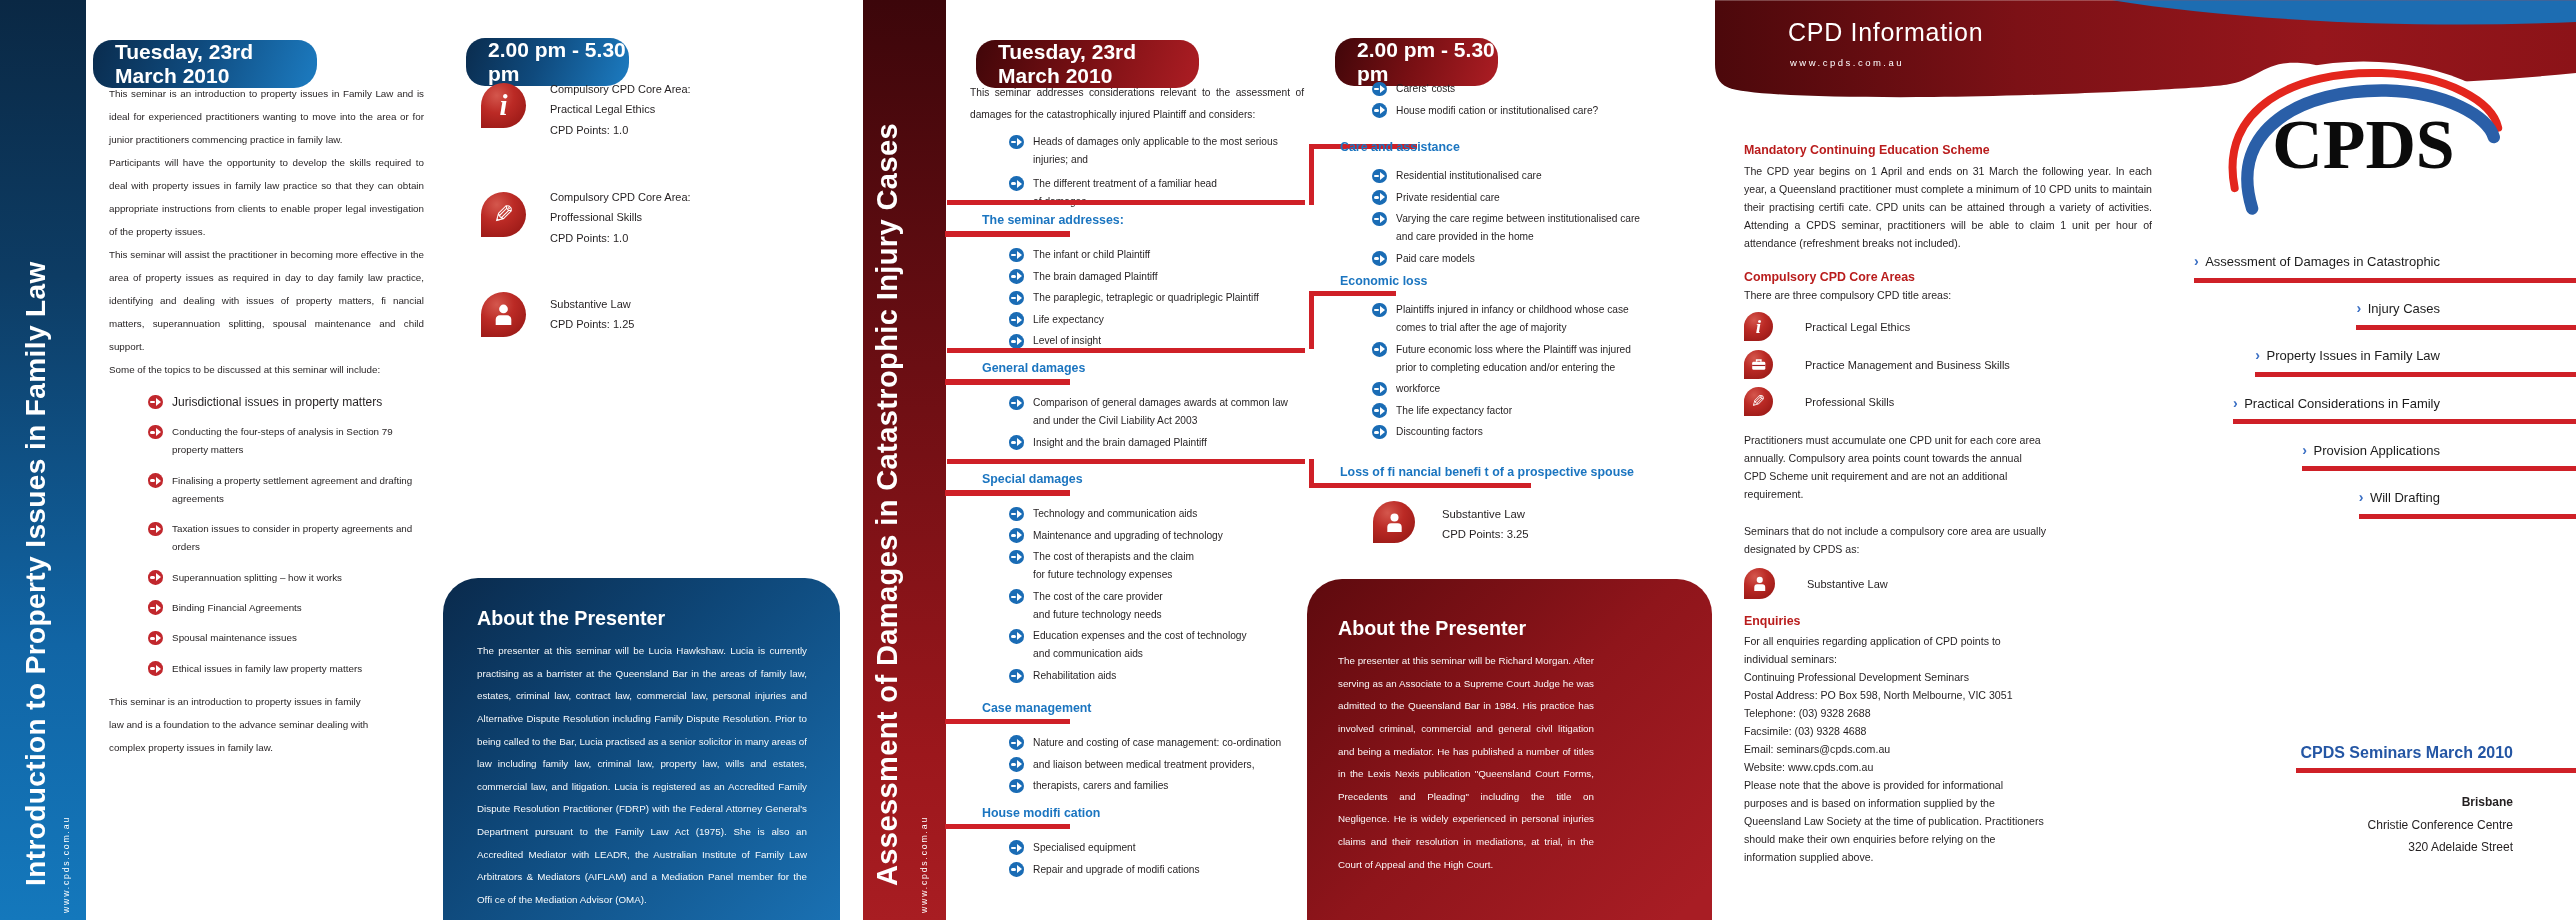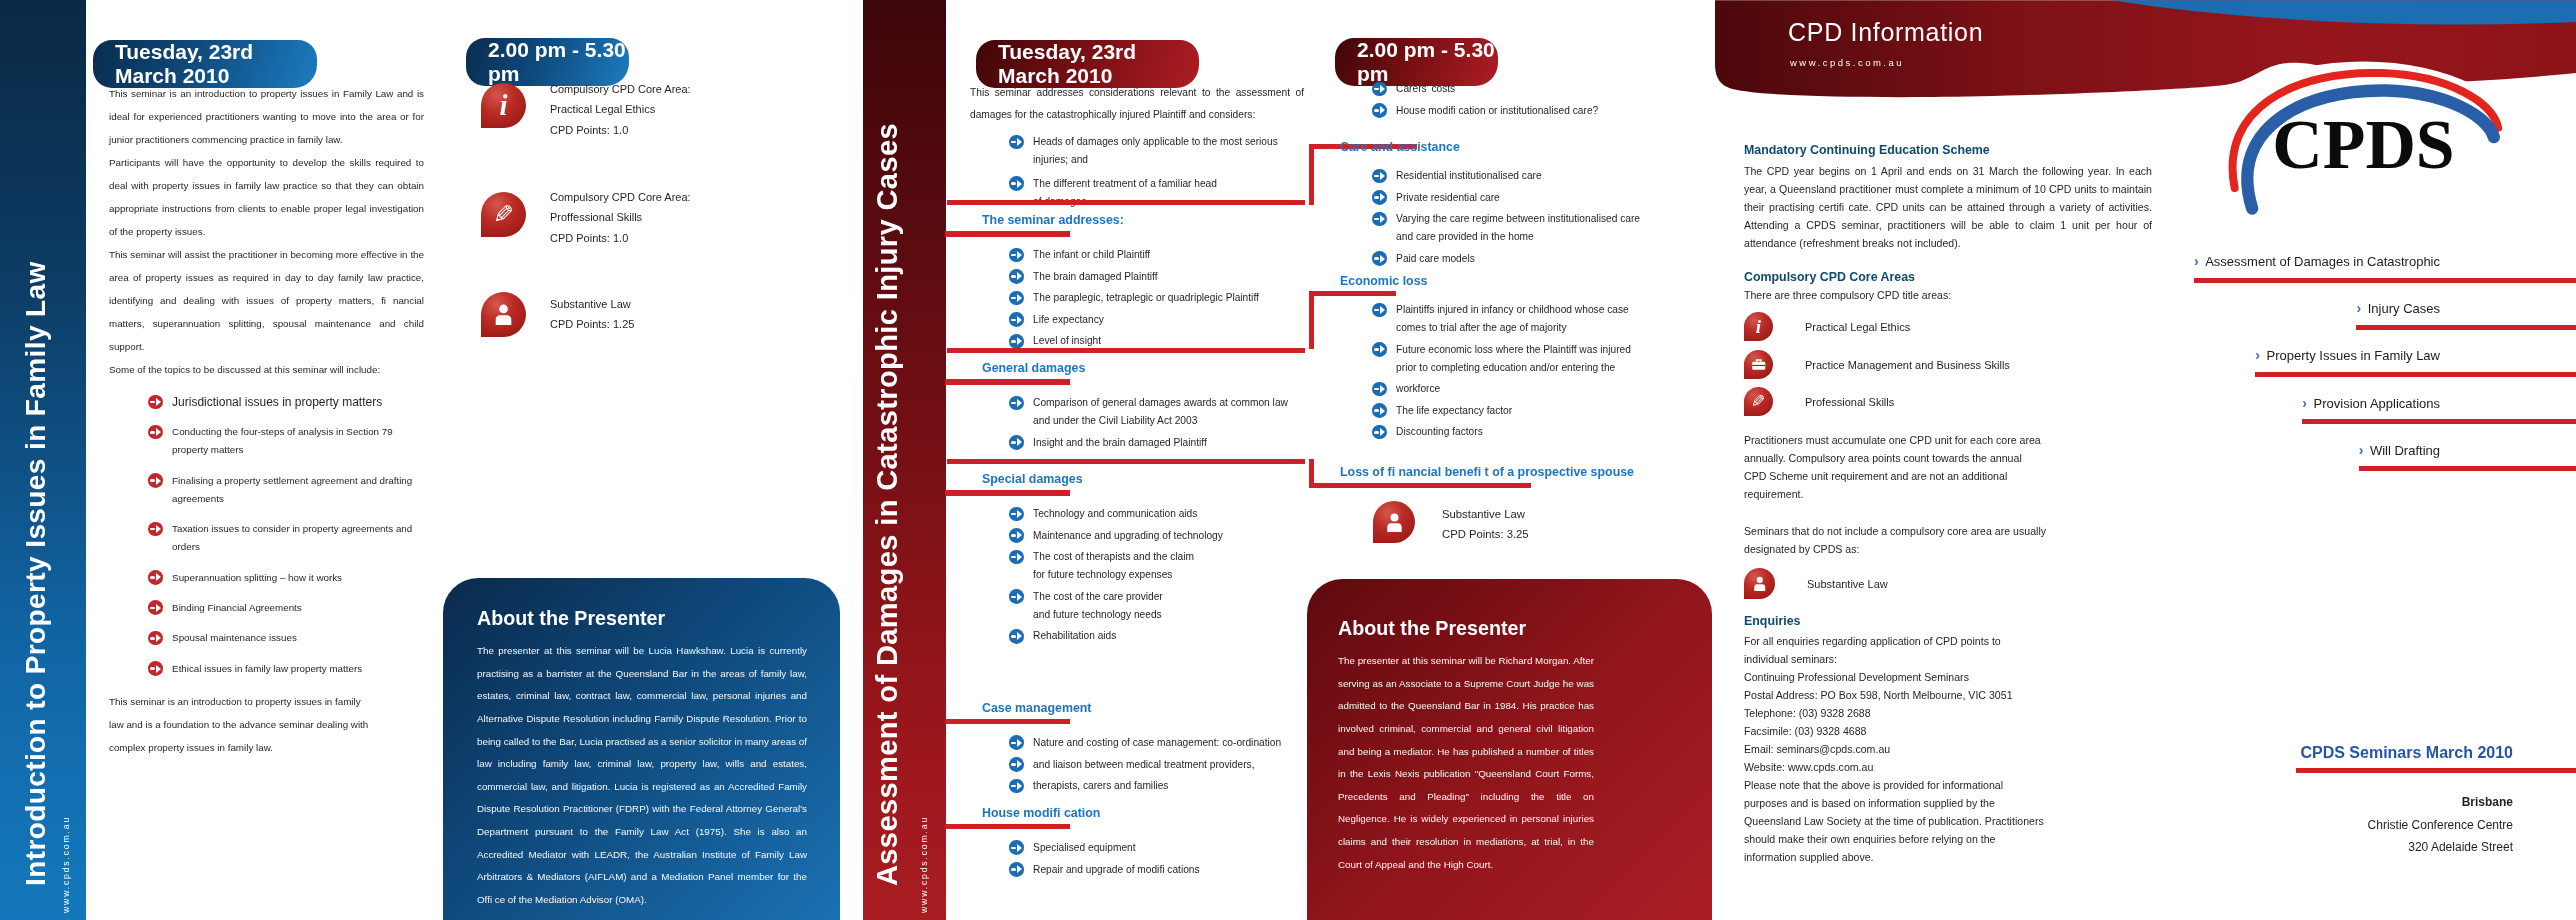--- a/index.html
+++ b/index.html
@@ -19,21 +19,21 @@
   
   .hdr{position:absolute;height:48px;box-sizing:border-box;border-radius:19px 19px 23px 19px;
        display:flex;align-items:center;padding-left:22px;color:#fff;font-weight:bold;font-size:21px}
   .hdr-blue{background:linear-gradient(110deg,#0a2c4e 0%,#0f4a7d 45%,#1b77bb 95%)}
   .hdr-red{background:linear-gradient(110deg,#400609 0%,#7a1014 50%,#a81c22 95%)}
 
   
   .para{font-size:9.8px;line-height:23px;text-align:justify;margin:0}
   .pre{white-space:pre-line}
   .sec-title{color:#1b75c0;font-weight:bold;font-size:12.4px}
-  .redhead{color:#0c4a6e;font-weight:bold;font-size:12.4px}
+  .redhead{color:#b91c1c;font-weight:bold;font-size:12.4px}
 
   
   .bi{display:flex;gap:9.5px;margin-bottom:3.6px;align-items:flex-start}
   .bi-t{font-size:10.2px;line-height:18px;white-space:pre-line}
   .arr{flex:0 0 auto;width:14.6px;height:14.6px;border-radius:50%;background:#1a6cb5;position:relative;margin-top:1.5px}
   .arr::before{content:"";position:absolute;left:2.2px;top:6.2px;width:4.4px;height:2.5px;background:#fff;border-radius:1.5px}
   .arr::after{content:"";position:absolute;right:1.8px;top:3.3px;border-left:5.8px solid #fff;
               border-top:4px solid transparent;border-bottom:4px solid transparent}
   .arr.red{background:#c1272d}
 
@@ -277,20 +277,25 @@
         <span class="bi-t">The cost of therapists and the claim
 for future technology expenses</span>
       </div>
 
       <div class="bi">
         <span class="arr"></span>
         <span class="bi-t">The cost of the care provider
 and future technology needs</span>
       </div>
 
+      <div class="bi">
+        <span class="arr"></span>
+        <span class="bi-t">Education expenses and the cost of technology
+and communication aids</span>
+      </div>
 
       <div class="bi">
         <span class="arr"></span>
         <span class="bi-t">Rehabilitation aids</span>
       </div>
     </div>
 </div>
 
 <div class="p3sec" style="top:701px">
   <div class="sec-title">Case management</div>
@@ -527,20 +532,23 @@
       </div>
 
       <div class="sem-item">
         <span class="sem-text"><span class="sem-mark">›</span><span>Injury Cases</span></span>
       </div>
 
       <div class="sem-item">
         <span class="sem-text"><span class="sem-mark">›</span><span>Property Issues in Family Law</span></span>
       </div>
 
+      <div class="sem-item">
+        <span class="sem-text"><span class="sem-mark">›</span><span>Practical Considerations in Family</span></span>
+      </div>
 
       <div class="sem-item">
         <span class="sem-text"><span class="sem-mark">›</span><span>Provision Applications</span></span>
       </div>
 
       <div class="sem-item">
         <span class="sem-text"><span class="sem-mark">›</span><span>Will Drafting</span></span>
       </div>
     </div>
 </div>

